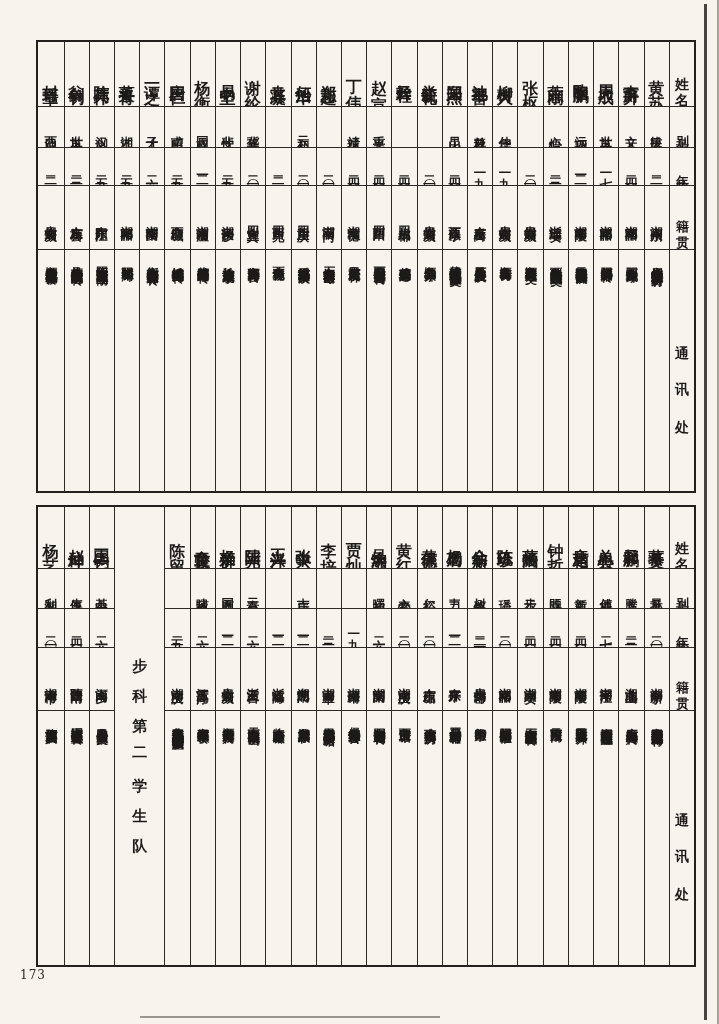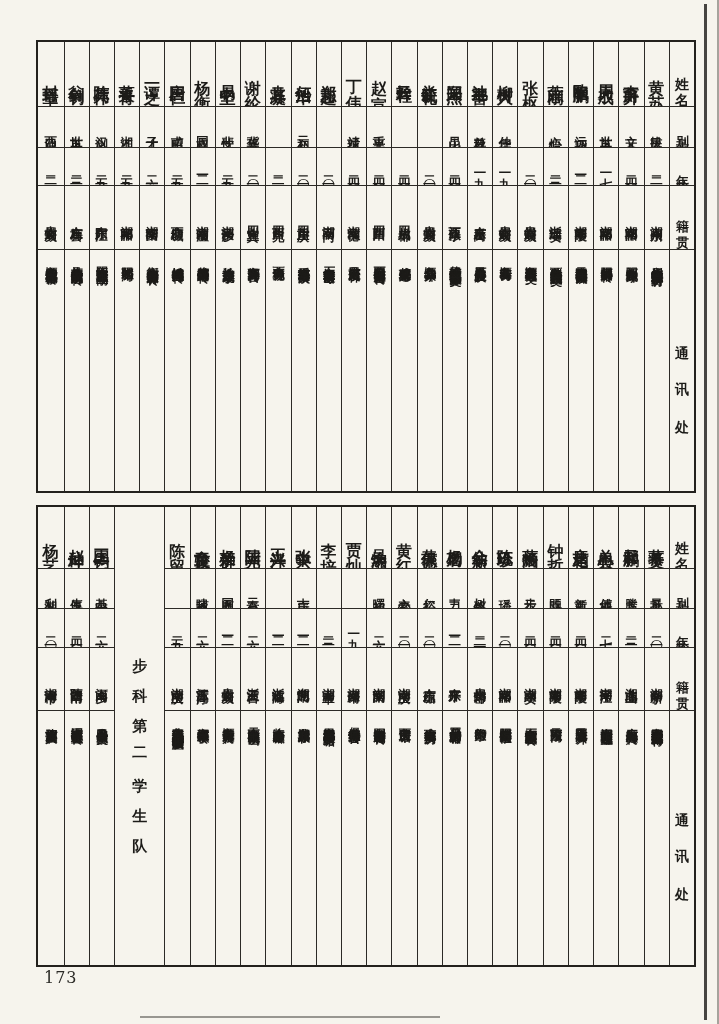--- a/index.html
+++ b/index.html
@@ -36,21 +36,21 @@
   .t-native{font-size:12.5px;font-weight:600;letter-spacing:1px;margin-bottom:-1px;}
   .t-addr{font-size:12px;font-weight:600;letter-spacing:.5px;}
   .t-div{font-size:15px;font-weight:700;letter-spacing:30px;margin-bottom:-30px;}
 
   .h-name{font-size:14px;font-weight:700;letter-spacing:16px;margin-bottom:-16px;}
   .h-sm{font-size:13px;font-weight:700;letter-spacing:4px;margin-bottom:-4px;}
   .h-native{font-size:13px;font-weight:700;letter-spacing:16px;margin-bottom:-16px;}
   .h-addr{font-size:14px;font-weight:700;letter-spacing:38px;margin-bottom:-38px;}
   .headcol .c-addr{align-items:center;padding-top:0;}
 
-  .pageno{position:absolute;left:44px;top:968px;font-size:16px;letter-spacing:1px;color:#2a2925;font-family:"DejaVu Serif","Liberation Serif",serif;}
+  .pageno{position:absolute;left:20px;top:968px;font-size:12px;letter-spacing:1px;color:#2a2925;font-family:"DejaVu Serif","Liberation Serif",serif;}
 </style>
 </head>
 <body>
 
 <div class="register sec-top" id="section-top">
     <div class="col headcol">
       <div class="cell c-name">
         <div class="vt h-name">姓名</div>
       </div>
       <div class="cell c-alias">

